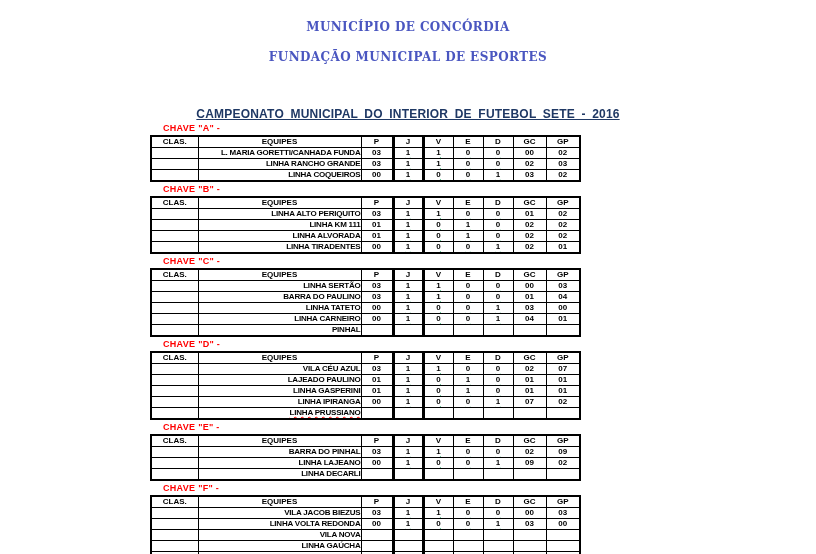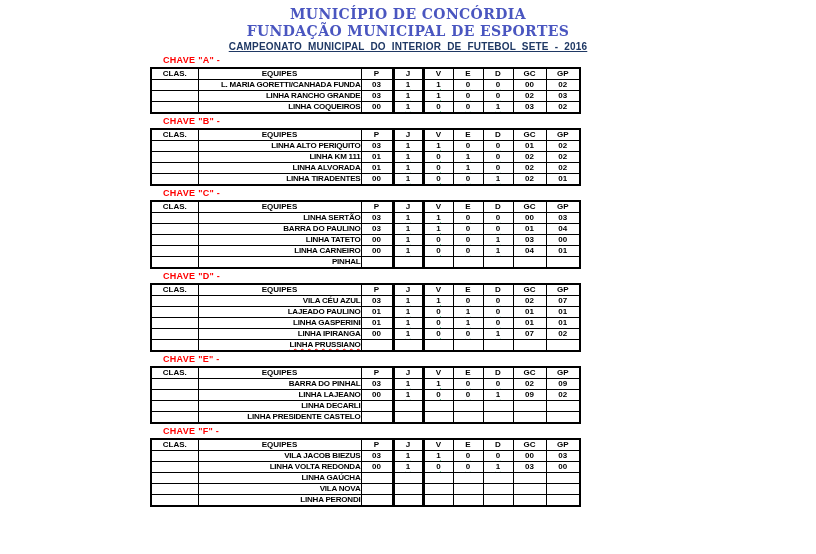--- a/index.html
+++ b/index.html
@@ -1,23 +1,23 @@
 <!DOCTYPE html>
 <html><head>
 <meta charset="utf-8">
 <style>
   html,body{margin:0;padding:0;background:#ffffff;}
   body{width:816px;height:554px;overflow:hidden;font-family:"Liberation Sans",sans-serif;}
   .page{position:relative;width:816px;height:554px;background:#fff;}
 
   .doc-header{padding-top:6px;text-align:center;}
-  .title-line{font-family:"DejaVu Serif",serif;font-weight:bold;font-size:14px;line-height:17px;
-    color:#4a56c0;letter-spacing:0.4px;}
-  .subtitle-line{font-family:"Liberation Sans",sans-serif;font-weight:bold;font-size:10px;line-height:13px;
-    color:#1f3864;text-decoration:underline;word-spacing:3px;letter-spacing:0.2px;}
+  .title-line{font-family:"DejaVu Serif",serif;font-weight:bold;font-size:12px;line-height:17px;
+    color:#4a56c0;letter-spacing:0.4px;margin-top:13px;}
+  .subtitle-line{font-family:"Liberation Sans",sans-serif;font-weight:bold;font-size:12px;line-height:13px;
+    color:#1f3864;text-decoration:underline;word-spacing:3px;letter-spacing:0.2px;margin-top:42px;}
   .subtitle-line:first-of-type{margin-top:3px;}
 
   .content{margin-left:150px;width:430px;}
   .chave{color:#ff0000;font-weight:bold;font-size:9px;line-height:11px;margin:2px 0 1px 13px;letter-spacing:0.3px;}
 
   table.standings{border-collapse:collapse;table-layout:fixed;width:429px;border:2px solid #000;}
   table.standings th,table.standings td{border:1px solid #000;padding:0;height:10px;
     font-size:8px;font-weight:bold;line-height:10px;color:#000;overflow:hidden;white-space:nowrap;}
   table.standings th{text-align:center;}
   td.team{text-align:right;padding-left:3px;letter-spacing:-0.2px;}
@@ -405,31 +405,20 @@
               <td class="clas"></td>
               <td class="team">LINHA DECARLI</td>
               <td class="num"></td>
               <td class="num col-j"></td>
               <td class="num"></td>
               <td class="num"></td>
               <td class="num"></td>
               <td class="num"></td>
               <td class="num"></td>
             </tr>
-            <tr>
-              <td class="clas"></td>
-              <td class="team">LINHA PRESIDENTE CASTELO</td>
-              <td class="num"></td>
-              <td class="num col-j"></td>
-              <td class="num"></td>
-              <td class="num"></td>
-              <td class="num"></td>
-              <td class="num"></td>
-              <td class="num"></td>
-            </tr>
           </tbody>
         </table>
       </div>
       <div>
         <div class="chave">CHAVE "F" -</div>
         <table class="standings">
           <colgroup>
             <col style="width: 47px;">
             <col style="width: 163px;">
             <col style="width: 32px;">
@@ -471,32 +460,32 @@
               <td class="num pval">00</td>
               <td class="num jved col-j">1</td>
               <td class="num jved">0</td>
               <td class="num jved">0</td>
               <td class="num jved">1</td>
               <td class="num">03</td>
               <td class="num">00</td>
             </tr>
             <tr>
               <td class="clas"></td>
+              <td class="team">VILA NOVA</td>
+              <td class="num"></td>
+              <td class="num col-j"></td>
+              <td class="num"></td>
+              <td class="num"></td>
+              <td class="num"></td>
+              <td class="num"></td>
+              <td class="num"></td>
+            </tr>
+            <tr>
+              <td class="clas"></td>
               <td class="team">LINHA GAÚCHA</td>
-              <td class="num"></td>
-              <td class="num col-j"></td>
-              <td class="num"></td>
-              <td class="num"></td>
-              <td class="num"></td>
-              <td class="num"></td>
-              <td class="num"></td>
-            </tr>
-            <tr>
-              <td class="clas"></td>
-              <td class="team">VILA NOVA</td>
               <td class="num"></td>
               <td class="num col-j"></td>
               <td class="num"></td>
               <td class="num"></td>
               <td class="num"></td>
               <td class="num"></td>
               <td class="num"></td>
             </tr>
             <tr>
               <td class="clas"></td>

